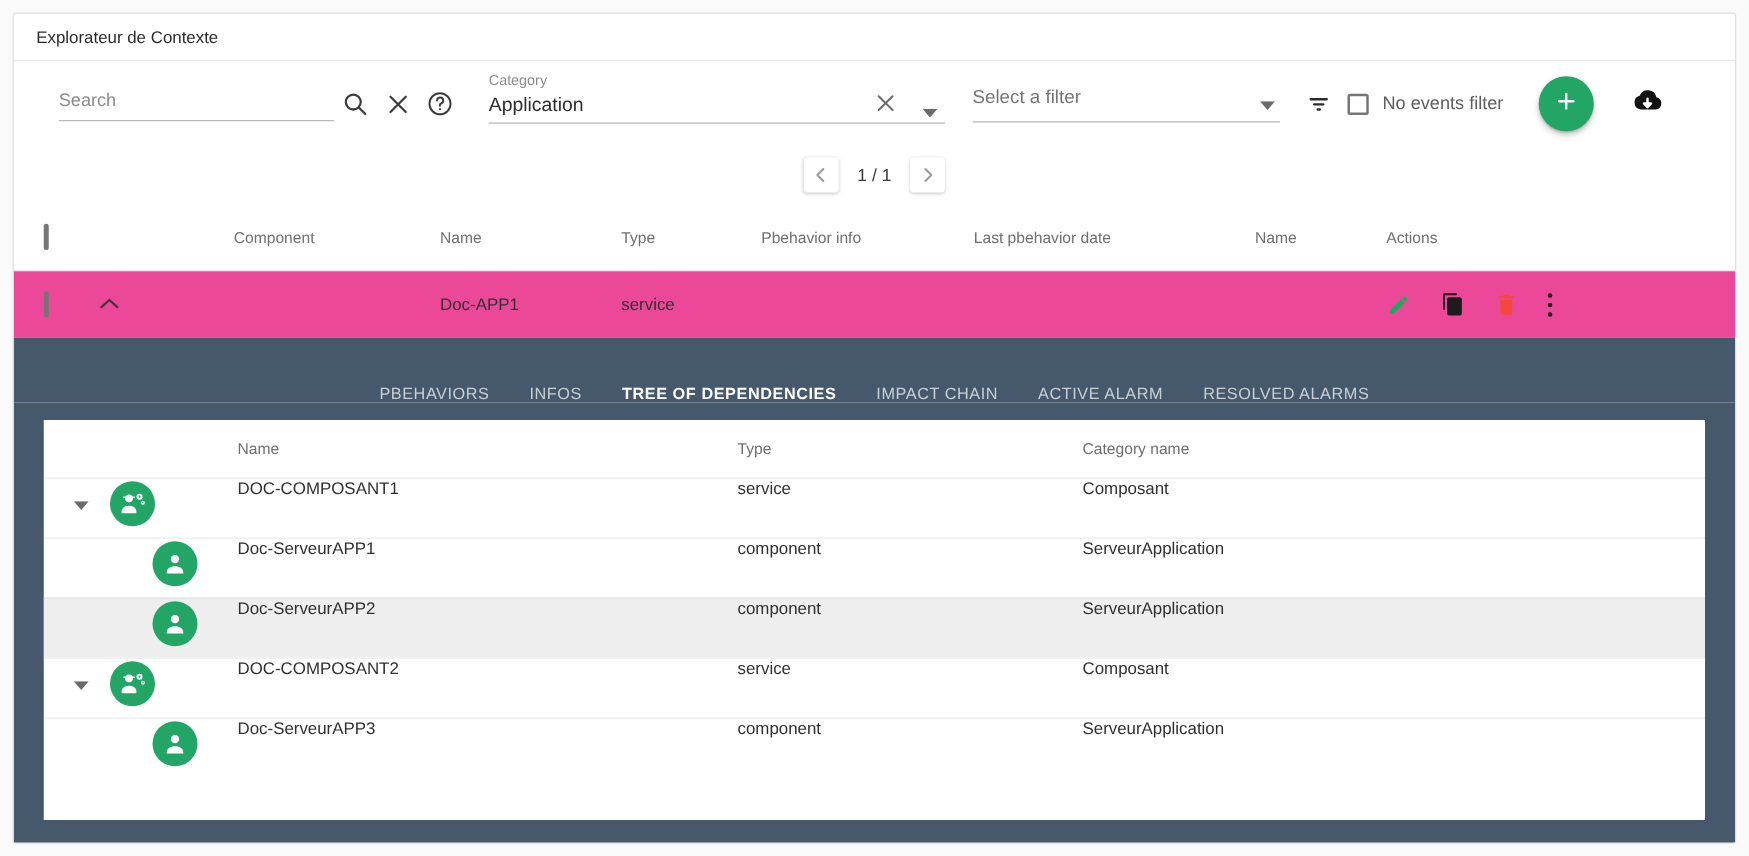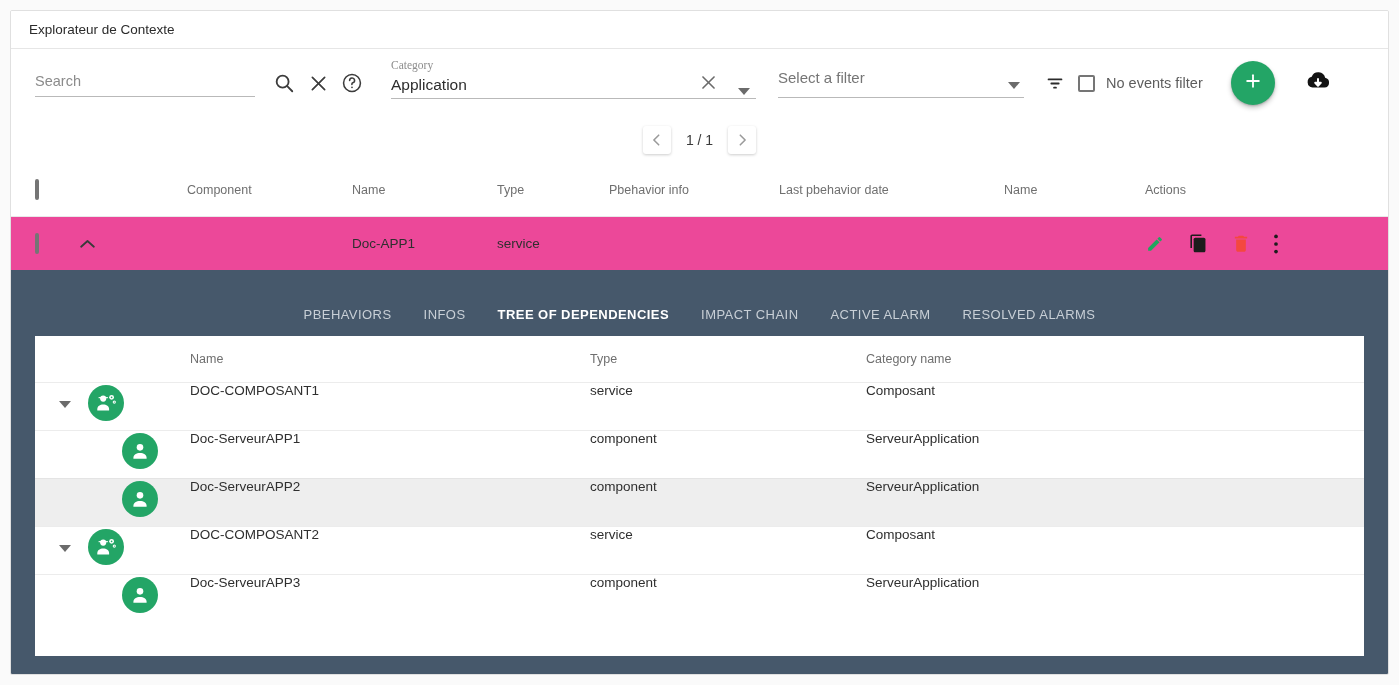--- a/index.html
+++ b/index.html
@@ -58,20 +58,21 @@
   .search-field .underline-input {
     width: 100%;
     border: none;
     border-bottom: 1px solid #b9b9b9;
     outline: none;
     font-size: 14.5px;
     color: #333;
     padding: 4px 0 7px 0;
     background: transparent;
     font-family: "Liberation Sans", sans-serif;
+    margin-left: 12px;
   }
   .search-field .underline-input::placeholder { color: #8b8b8b; }
 
   .icon-btn {
     width: 34px; height: 34px;
     display: flex; align-items: center; justify-content: center;
     cursor: pointer;
     border-radius: 50%;
     flex: none;
   }
@@ -83,21 +84,20 @@
     width: 365px;
     margin-left: 22px;
     margin-right: 22px;
     height: 48px;
   }
   .category-field .flabel {
     position: absolute;
     top: 0px; left: 0;
     font-size: 11.5px;
     color: #8c8c8c;
-    font-family: Liberation Serif, serif;
   }
   .category-field .cvalue {
     position: absolute;
     top: 17px; left: 0;
     font-size: 15.5px;
     color: #2d2d2d;
   }
   .category-field .cline {
     position: absolute;
     left: 0; right: 0; bottom: 8px;
@@ -221,21 +221,21 @@
     color: #2f2f2f;
   }
   .c-check { width: 34px; flex: none; }
   .c-exp   { width: 118px; flex: none; }
   .c-comp  { width: 165px; flex: none; }
   .c-name  { width: 145px; flex: none; }
   .c-type  { width: 112px; flex: none; }
   .c-pinfo { width: 170px; flex: none; }
   .c-lpdate{ width: 225px; flex: none; }
   .c-links { width: 105px; flex: none; }
-  .c-act   { width: 180px; flex: none; margin-left: 36px; }
+  .c-act   { width: 180px; flex: none; }
 
   .row-cbox {
     width: 17px; height: 17px;
     border: 2px solid #757575;
     border-radius: 2px;
     cursor: pointer;
   }
   .actions-cell {
     display: flex; align-items: center;
     gap: 22px;

